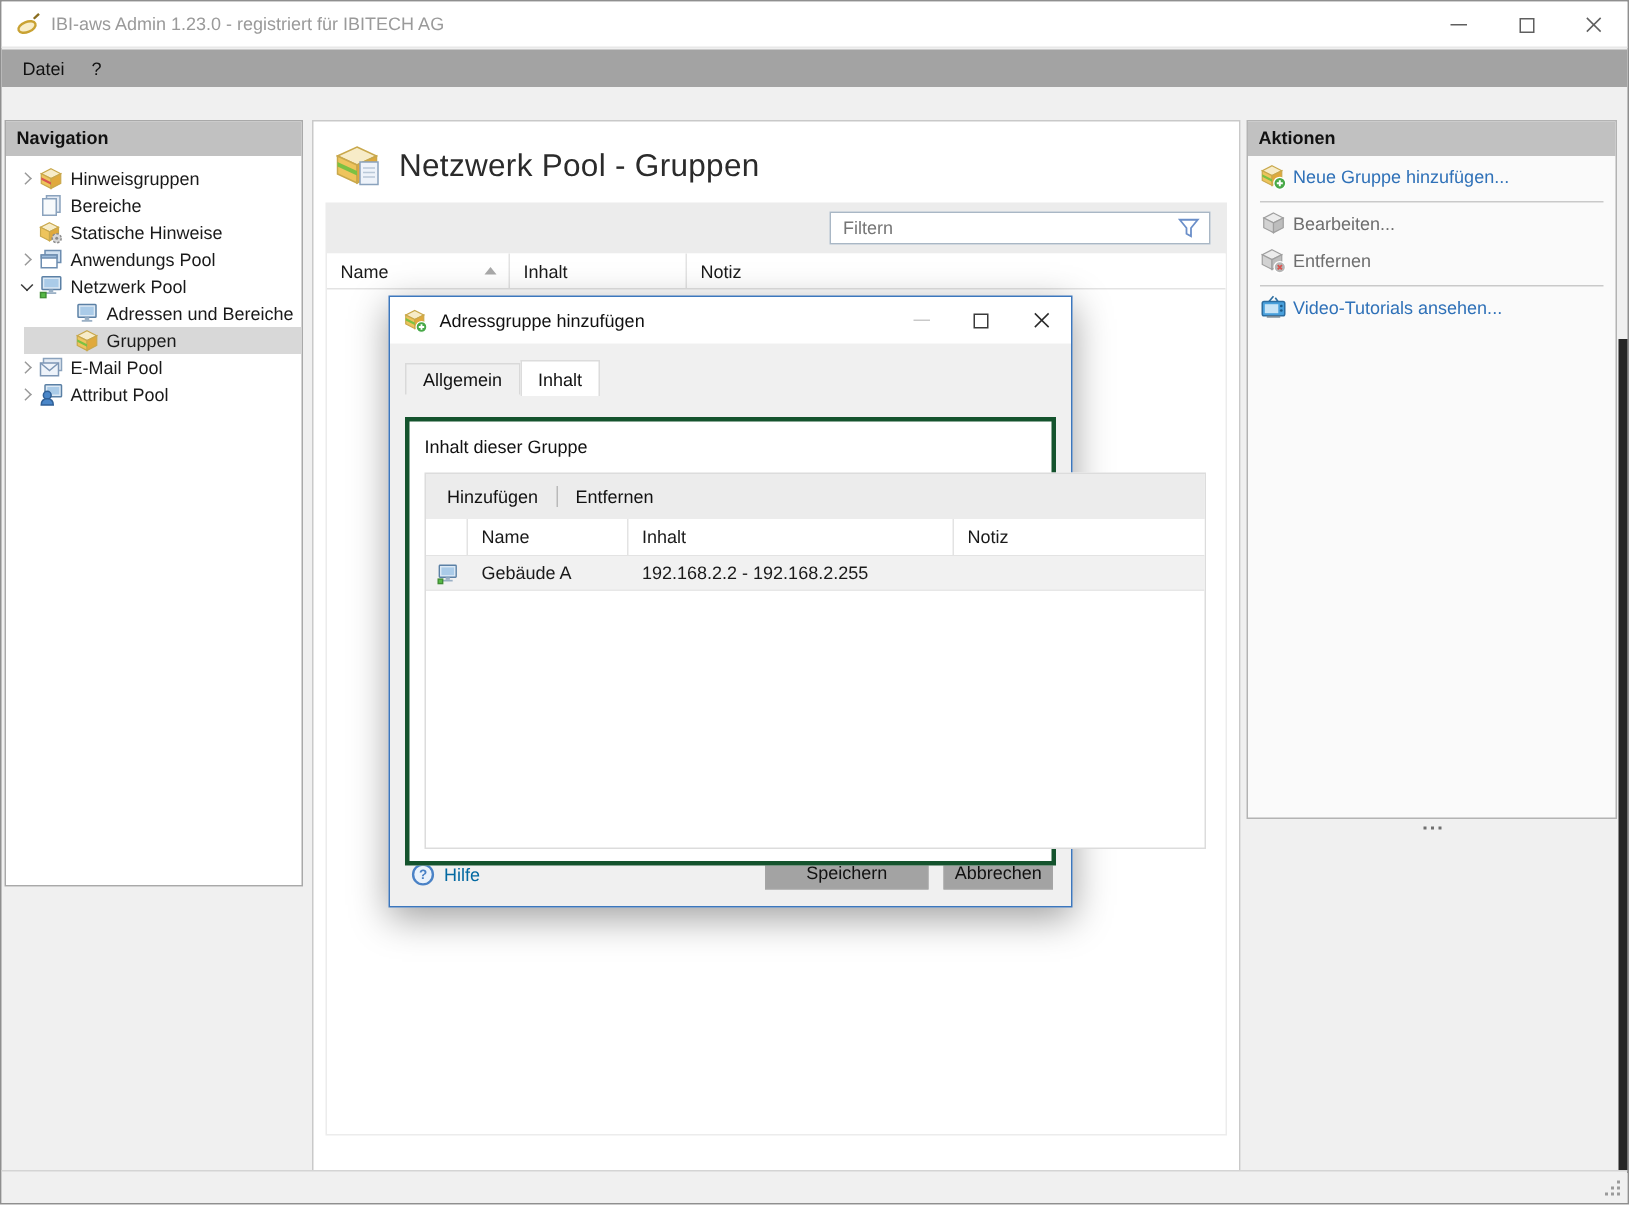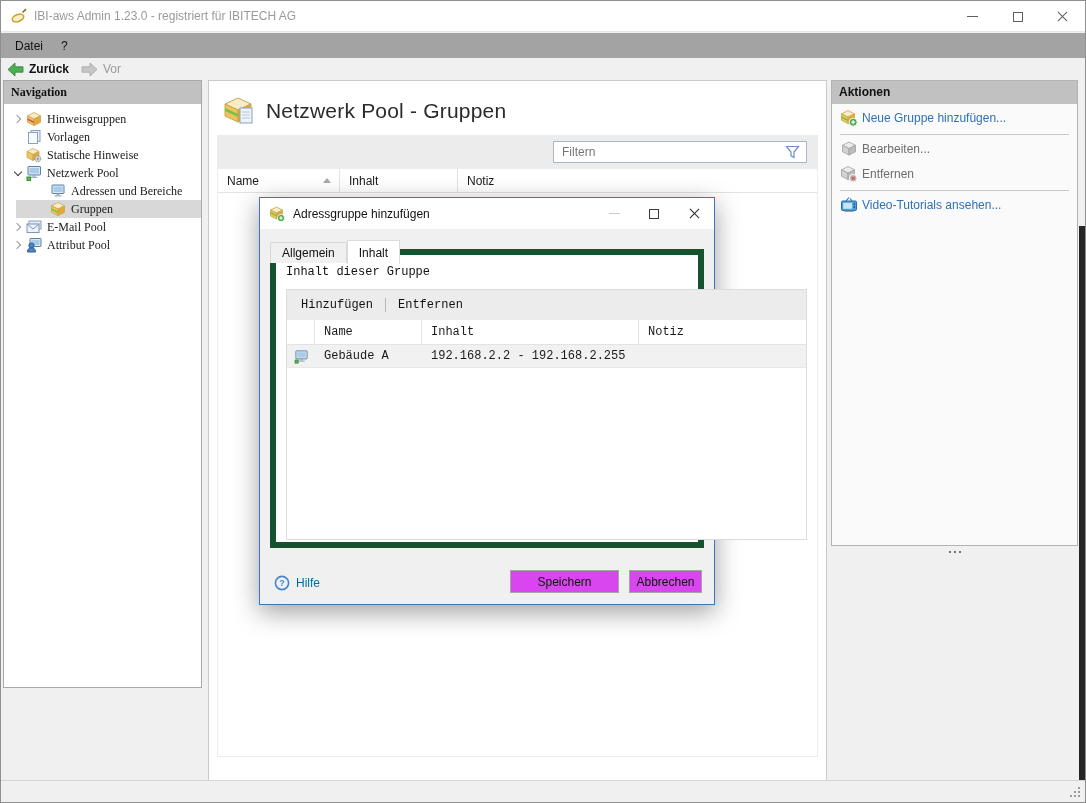--- a/index.html
+++ b/index.html
@@ -24,21 +24,21 @@
   
   .menubar { position:absolute; left:0; top:32px; right:0; height:25px; background:#a3a3a3; display:flex; align-items:center; }
   .menu-item { padding:0 9px; height:22px; line-height:22px; color:#111; }
   .menu-item:first-child { margin-left:5px; }
   .toolbar { position:absolute; left:0; top:57px; right:0; height:22px; display:flex; align-items:center; }
   .tb-btn { display:flex; align-items:center; gap:5px; padding:0 6px; height:22px; }
   .tb-btn .lbl-b { font-weight:bold; color:#111; }
   .tb-btn.disabled .lbl { color:#9a9a9a; }
   
   .panel-hdr { height:23px; background:#c1c1c1; font-weight:bold; line-height:23px; padding-left:7px; color:#111; }
-  .navpanel { position:absolute; left:2px; top:79px; width:199px; height:608px; background:#fff; border:1px solid #a9a9a9;font-family:Liberation Serif, serif; }
+  .navpanel { position:absolute; left:2px; top:79px; width:199px; height:511px; background:#fff; border:1px solid #a9a9a9; }
   .tree { padding-top:6px; }
   .tree-row { height:18px; display:flex; align-items:center; padding-left:5px; }
   .tree-row.lvl1 { padding-left:29px;text-align:center; }
   .tree-row.selected { background:#d8d8d8; margin-left:12px; padding-left:17px; }
   .chevbox { width:17px; display:flex; align-items:center; justify-content:center; flex:0 0 17px; }
   .chev-r { width:6px; height:6px; border-right:1.6px solid #9a9a9a; border-bottom:1.6px solid #9a9a9a; transform:rotate(-45deg); margin-right:2px; }
   .chev-d { width:6px; height:6px; border-right:1.6px solid #3a3a3a; border-bottom:1.6px solid #3a3a3a; transform:rotate(45deg); margin-bottom:2px; }
   .ico16 { width:16px; height:16px; flex:0 0 16px; margin-right:5px; }
   
   .mainpanel { position:absolute; left:207px; top:79px; width:619px; height:701px; background:#fff; border:1px solid #c9c9c9; }
@@ -87,40 +87,40 @@
   .dlg-btn { width:40px; height:31px; display:flex; align-items:center; justify-content:center; color:#3a3a3a; }
   .dlg-btn.disabled { color:#c9c9c9; }
   .glyph-min2 { width:11px; border-top:1px solid currentColor; }
   .glyph-max2 { width:10px; height:10px; border:1px solid currentColor; }
   .glyph-close2 { width:11px; height:11px; position:relative; }
   .glyph-close2:before,.glyph-close2:after { content:""; position:absolute; left:5px; top:-1px; height:13px; width:1px; background:#2a2a2a; }
   .glyph-close2:before { transform:rotate(45deg);} .glyph-close2:after { transform:rotate(-45deg);}
   .tabs { position:absolute; left:10px; top:42px; display:flex; align-items:flex-end; z-index:2; }
   .tab { height:21px; line-height:21px; padding:0 11px; background:#f0f0f0; border:1px solid #d9d9d9; border-bottom:none; color:#111; }
   .tab.active { height:24px; line-height:24px; background:#fff; border-color:#dcdcdc; margin-bottom:-1px; }
-  .tab-page { position:absolute; left:10px; right:10px; top:51px; height:299px; background:#fff; border:6px solid #14532d; z-index:1;font-family:Liberation Mono, monospace; }
+  .tab-page { position:absolute; left:10px; right:10px; top:80px; height:299px; background:#fff; border:3px solid #14532d; z-index:1; }
   .grp-lbl { position:absolute; left:10px; top:10px; color:#111; }
   .dlg-group { position:absolute; left:10px; top:34px; width:521px; height:251px; border:1px solid #dcdcdc; background:#fff; }
   .dlg-toolbar { height:30px; background:#ececec; display:flex; align-items:center; padding-left:12px; gap:10px; }
   .dlg-tb-btn { color:#111; padding:2px 2px; }
   .dlg-tb-sep { width:1px; height:14px; background:#b9b9b9; }
   .dlg-hdr-row { display:flex; height:25px; border-bottom:1px solid #e3e3e3; background:#fff; }
   .dlg-hdr-row .ic { width:28px; border-right:1px solid #e3e3e3; }
   .dlg-hdr-row .n { width:107px; border-right:1px solid #e3e3e3; }
   .dlg-hdr-row .i { width:217px; border-right:1px solid #e3e3e3; }
   .dlg-hdr-row .z { flex:1; }
   .dlg-cell { display:flex; align-items:center; padding-left:9px; }
   .dlg-data-row { display:flex; height:23px; background:#f1f1f1; border-bottom:1px solid #e7e7e7; }
   .dlg-data-row .ic { width:28px; border-right:0; display:flex; align-items:center; justify-content:center; }
   .dlg-data-row .n { width:107px; }
   .dlg-data-row .i { width:217px; }
   .dlg-data-row .z { flex:1; }
   .dlg-help { position:absolute; left:14px; bottom:13px; display:flex; align-items:center; gap:6px; }
   .dlg-help .h-lbl { color:#0369a1; }
-  .dlg-button { position:absolute; bottom:11px; height:23px; background:#d946ef; border:1px solid #a5a5a5;
+  .dlg-button { position:absolute; bottom:11px; height:23px; background:#a3a3a3; border:1px solid #a5a5a5;
                 display:flex; align-items:center; justify-content:center; color:#111; }
   .btn-save { right:95px; width:109px; }
   .btn-cancel { right:12px; width:73px; }
 </style>
 </head>
 <body>
 
 <div id="app">
 
   <div class="titlebar">
@@ -140,34 +140,20 @@
           <span class="glyph-close"></span>
         </div>
     </div>
   </div>
 
   <div class="menubar">
     <span class="menu-item">Datei</span>
     <span class="menu-item">?</span>
   </div>
 
-  <div class="toolbar">
-    <div class="tb-btn">
-      <svg width="17" height="15" viewBox="0 0 17 15">
-        <path d="M8 1 L1 7.5 L8 14 V10.2 H16 V4.8 H8 Z" fill="#4caf50" stroke="#2e7d32" stroke-width="0.8"></path>
-      </svg>
-      <span class="lbl-b">Zurück</span>
-    </div>
-    <div class="tb-btn disabled">
-      <svg width="17" height="15" viewBox="0 0 17 15">
-        <path d="M9 1 L16 7.5 L9 14 V10.2 H1 V4.8 H9 Z" fill="#c6c6c6" stroke="#a3a3a3" stroke-width="0.8"></path>
-      </svg>
-      <span class="lbl">Vor</span>
-    </div>
-  </div>
 
   <div class="navpanel">
     <div class="panel-hdr">Navigation</div>
     <div class="tree">
 
       <div class="tree-row">
         <span class="chevbox">
             <i class="chev-r"></i>
           </span>
         <svg class="ico16" viewBox="0 0 16 16">
@@ -178,35 +164,46 @@
         </svg>
         <span>Hinweisgruppen</span>
       </div>
 
       <div class="tree-row">
         <span class="chevbox"></span>
         <svg class="ico16" viewBox="0 0 16 16">
           <rect x="5" y="1.5" width="9" height="11" fill="#e4ebf4" stroke="#8aa2bd"></rect>
           <rect x="2.5" y="3.5" width="9" height="11" fill="#f7fafc" stroke="#8aa2bd"></rect>
         </svg>
-        <span>Vorlagen</span>
+        <span>Bereiche</span>
       </div>
 
       <div class="tree-row">
         <span class="chevbox"></span>
         <svg class="ico16" viewBox="0 0 16 16">
           <polygon points="7,1.5 13,4.5 7,7.5 1,4.5" fill="#f7ecc8" stroke="#c9a84c" stroke-width="0.8"></polygon>
           <polygon points="1,4.5 7,7.5 7,13.5 1,10.5" fill="#eec45c" stroke="#c9a84c" stroke-width="0.8"></polygon>
           <polygon points="13,4.5 7,7.5 7,13.5 13,10.5" fill="#e0a93c" stroke="#c9a84c" stroke-width="0.8"></polygon>
           <circle cx="11.8" cy="11.8" r="3" fill="#d6d6d6" stroke="#8b8b8b" stroke-dasharray="1.6 1.1"></circle>
           <circle cx="11.8" cy="11.8" r="1" fill="#8b8b8b"></circle>
         </svg>
         <span>Statische Hinweise</span>
       </div>
 
+      <div class="tree-row">
+        <span class="chevbox">
+            <i class="chev-r"></i>
+          </span>
+        <svg class="ico16" viewBox="0 0 16 16">
+          <rect x="4" y="2" width="10.5" height="8" fill="#cfe0f1" stroke="#6d8db0"></rect>
+          <rect x="1.5" y="5" width="10.5" height="8.5" fill="#ffffff" stroke="#6d8db0"></rect>
+          <rect x="1.5" y="5" width="10.5" height="2" fill="#9dbcdc" stroke="#6d8db0"></rect>
+        </svg>
+        <span>Anwendungs Pool</span>
+      </div>
 
       <div class="tree-row">
         <span class="chevbox">
             <i class="chev-d"></i>
           </span>
         <svg class="ico16" viewBox="0 0 16 16">
           <rect x="2" y="1.5" width="12.5" height="8.5" rx="0.5" fill="#dce9f5" stroke="#5b80a5"></rect>
           <rect x="3.5" y="3" width="9.5" height="5.5" fill="#aacbe8"></rect>
           <rect x="6.5" y="10" width="3" height="1.8" fill="#9ab0c5"></rect>
           <rect x="4.5" y="11.8" width="7" height="1.2" fill="#9ab0c5"></rect>

